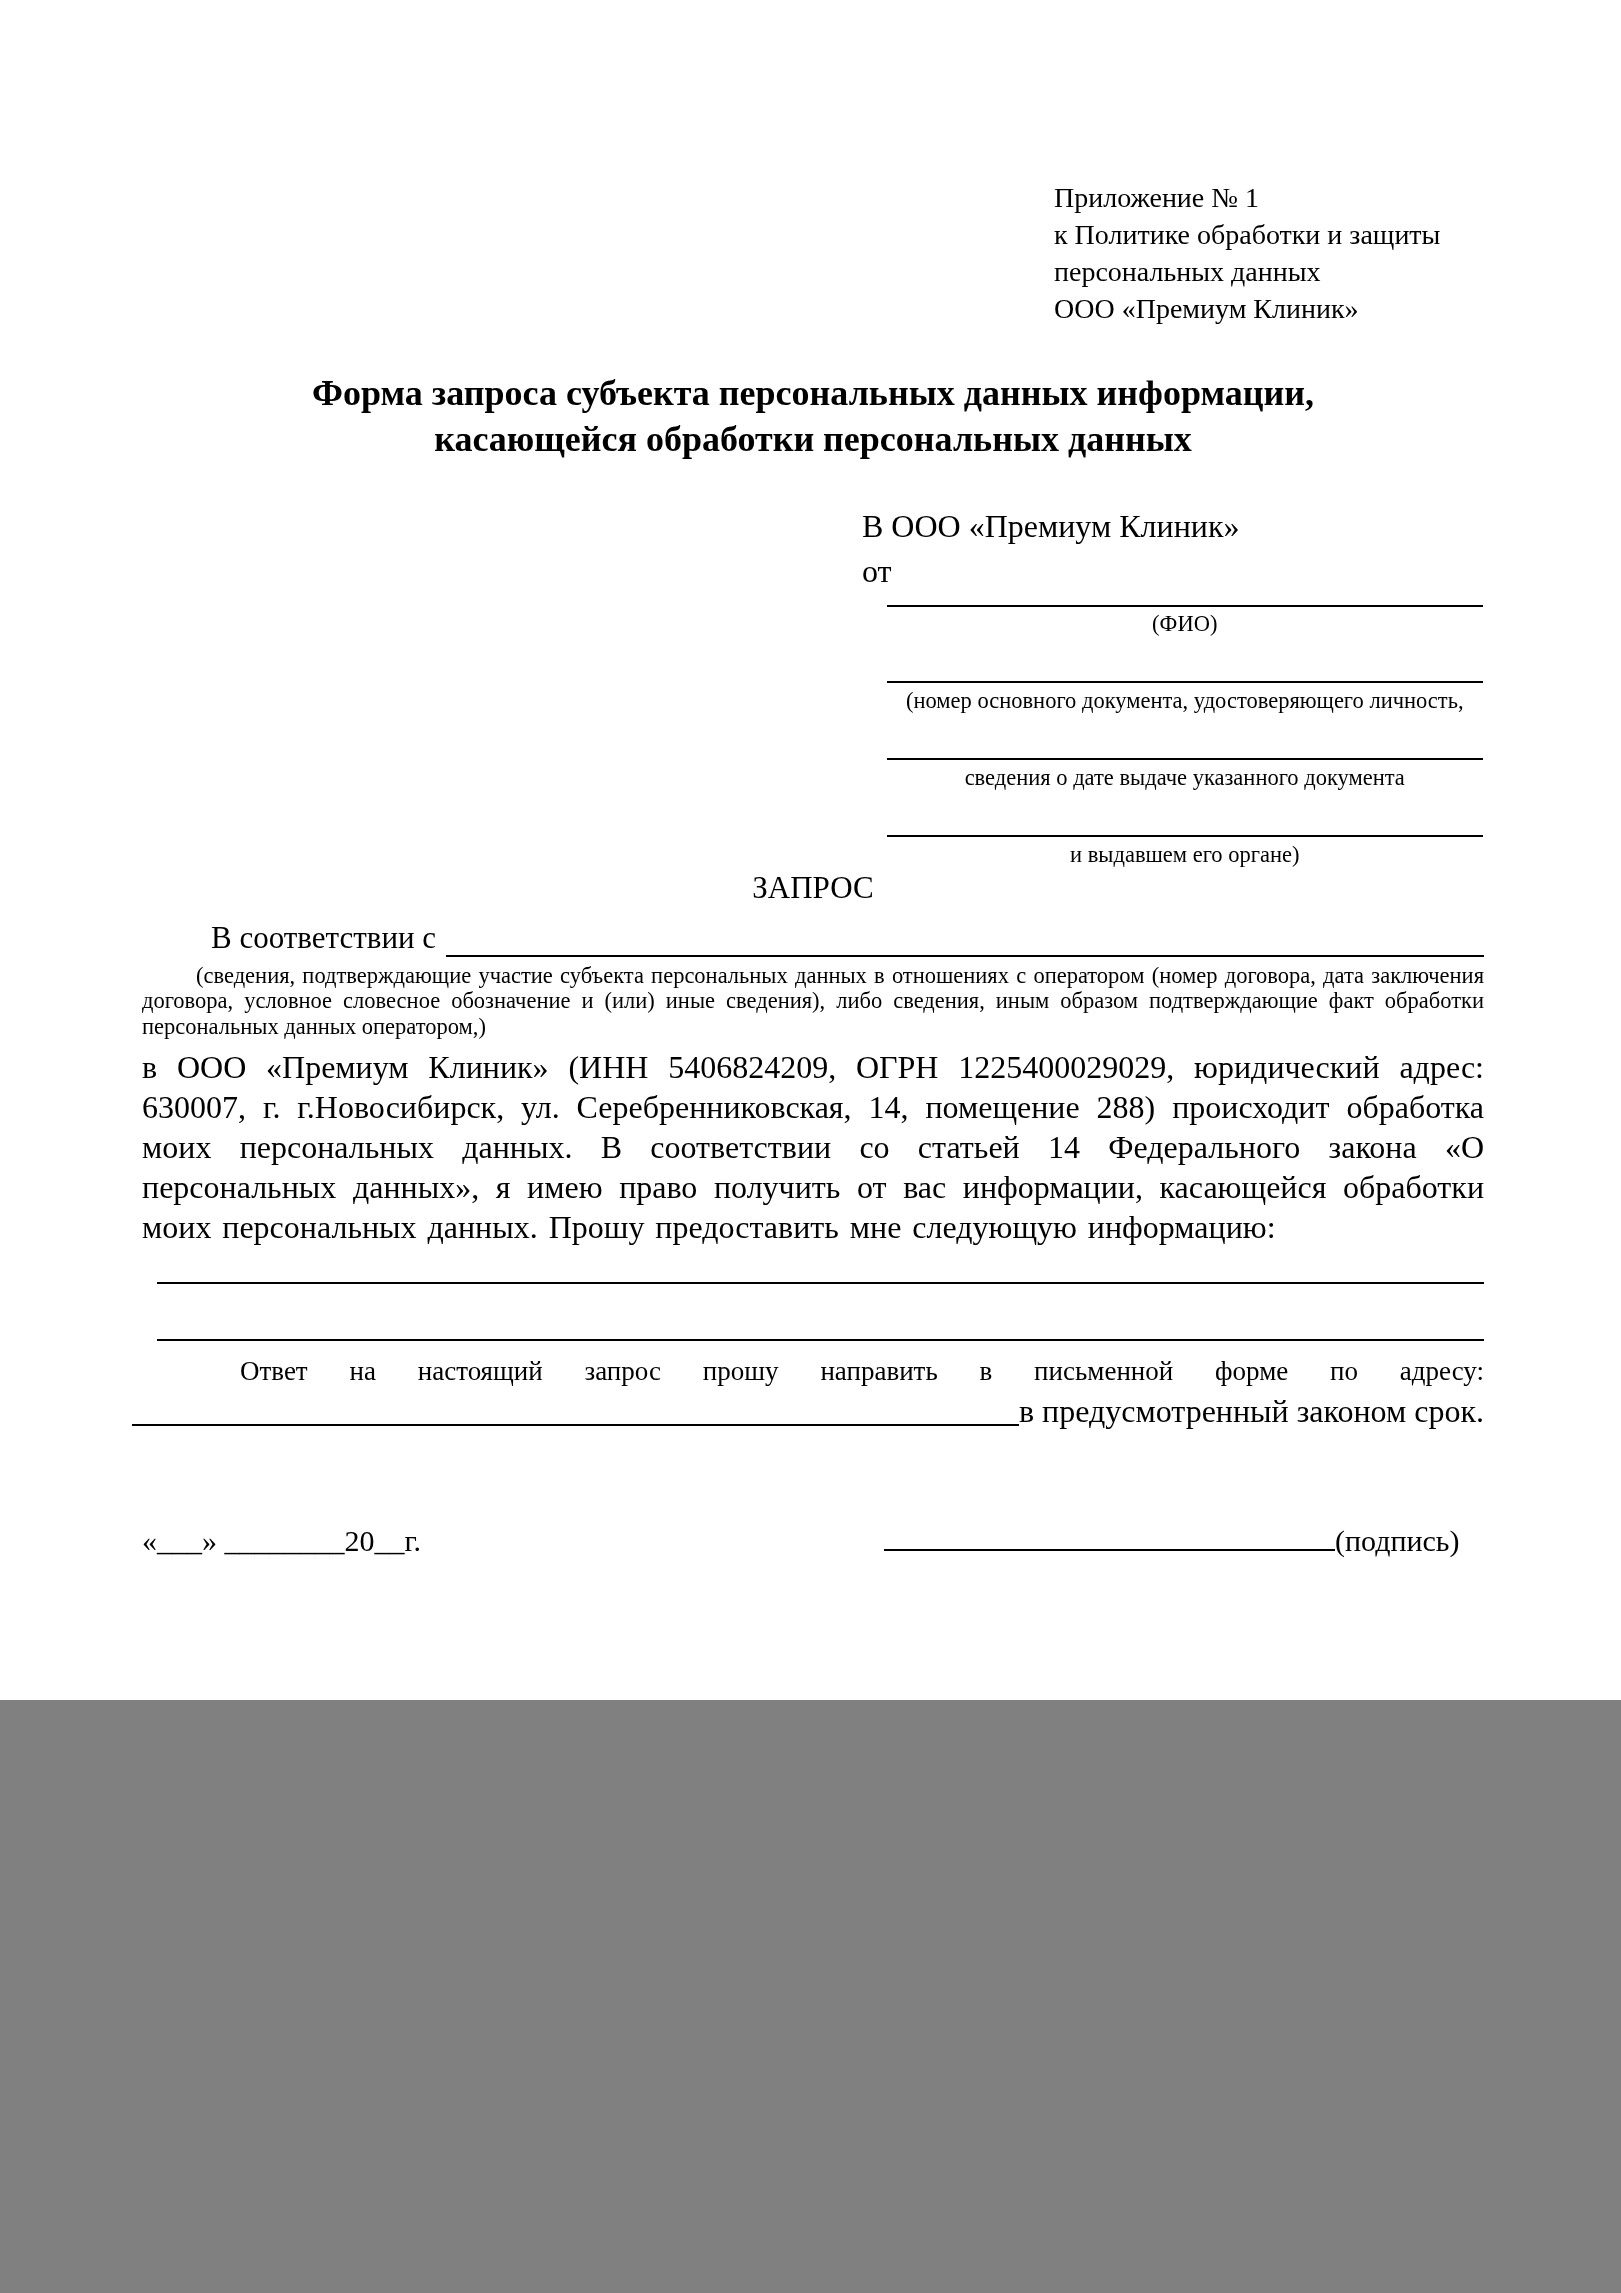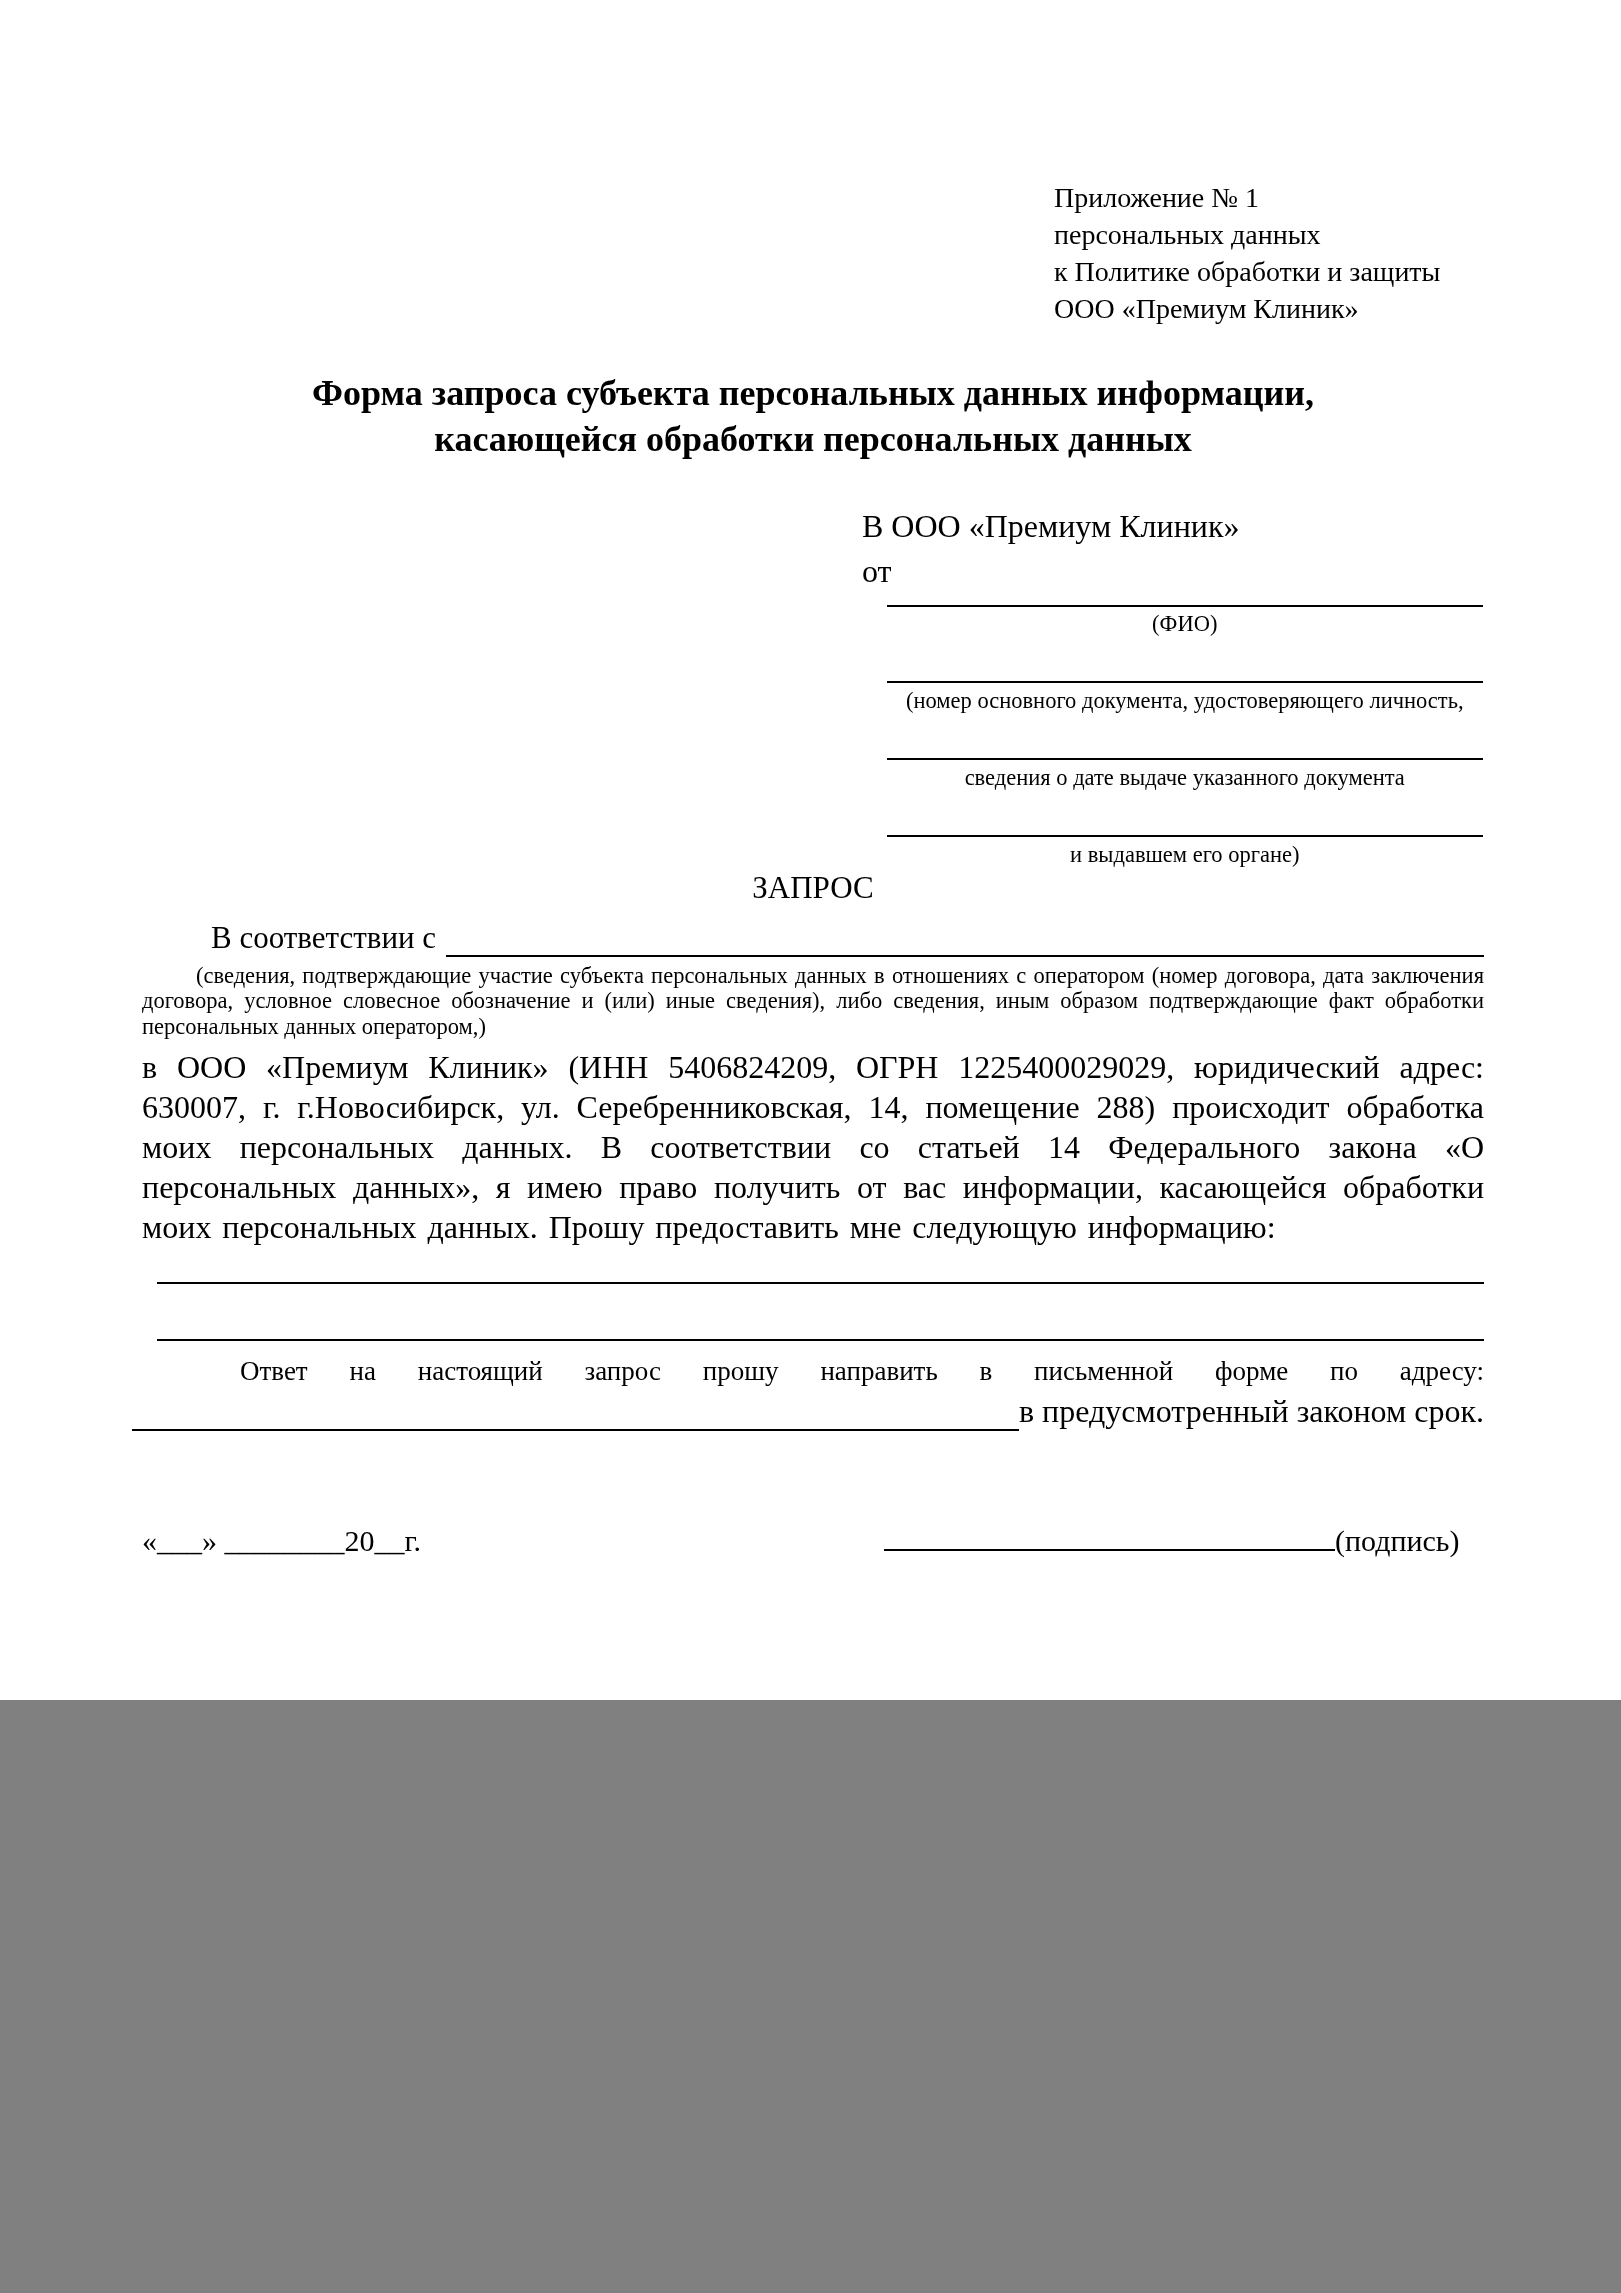--- a/index.html
+++ b/index.html
@@ -101,21 +101,21 @@
   .reply-par {
     font-size: 27px;
     line-height: 40px;
     text-align: justify;
     text-align-last: justify;
     text-indent: 98px;
     margin-top: 9.8px;
   }
   .reply-line2 {
     display: flex;
-    align-items: flex-end;
+    align-items: center;
     font-size: 32px;
     line-height: 40px;
   }
   .reply-line2 .fill-rule { height: 27.4px; margin-left: -9.8px; }
   .reply-line2 .tail { white-space: nowrap; flex: 0 0 auto; }
 
   
   .footer-row {
     display: flex;
     justify-content: space-between;
@@ -135,22 +135,22 @@
   }
 </style>
 </head>
 <body>
 
 <div class="page">
   <div class="content">
 
     <div class="appendix">
       <div>Приложение № 1</div>
+      <div>к Политике обработки и защиты</div>
       <div>персональных данных</div>
-      <div>к Политике обработки и защиты</div>
       <div>ООО «Премиум Клиник»</div>
     </div>
 
     <div class="doc-title">
       <div>Форма запроса субъекта персональных данных информации,</div>
       <div>касающейся обработки персональных данных</div>
     </div>
 
     <div class="addressee">
       <div class="to">В ООО «Премиум Клиник»</div>

